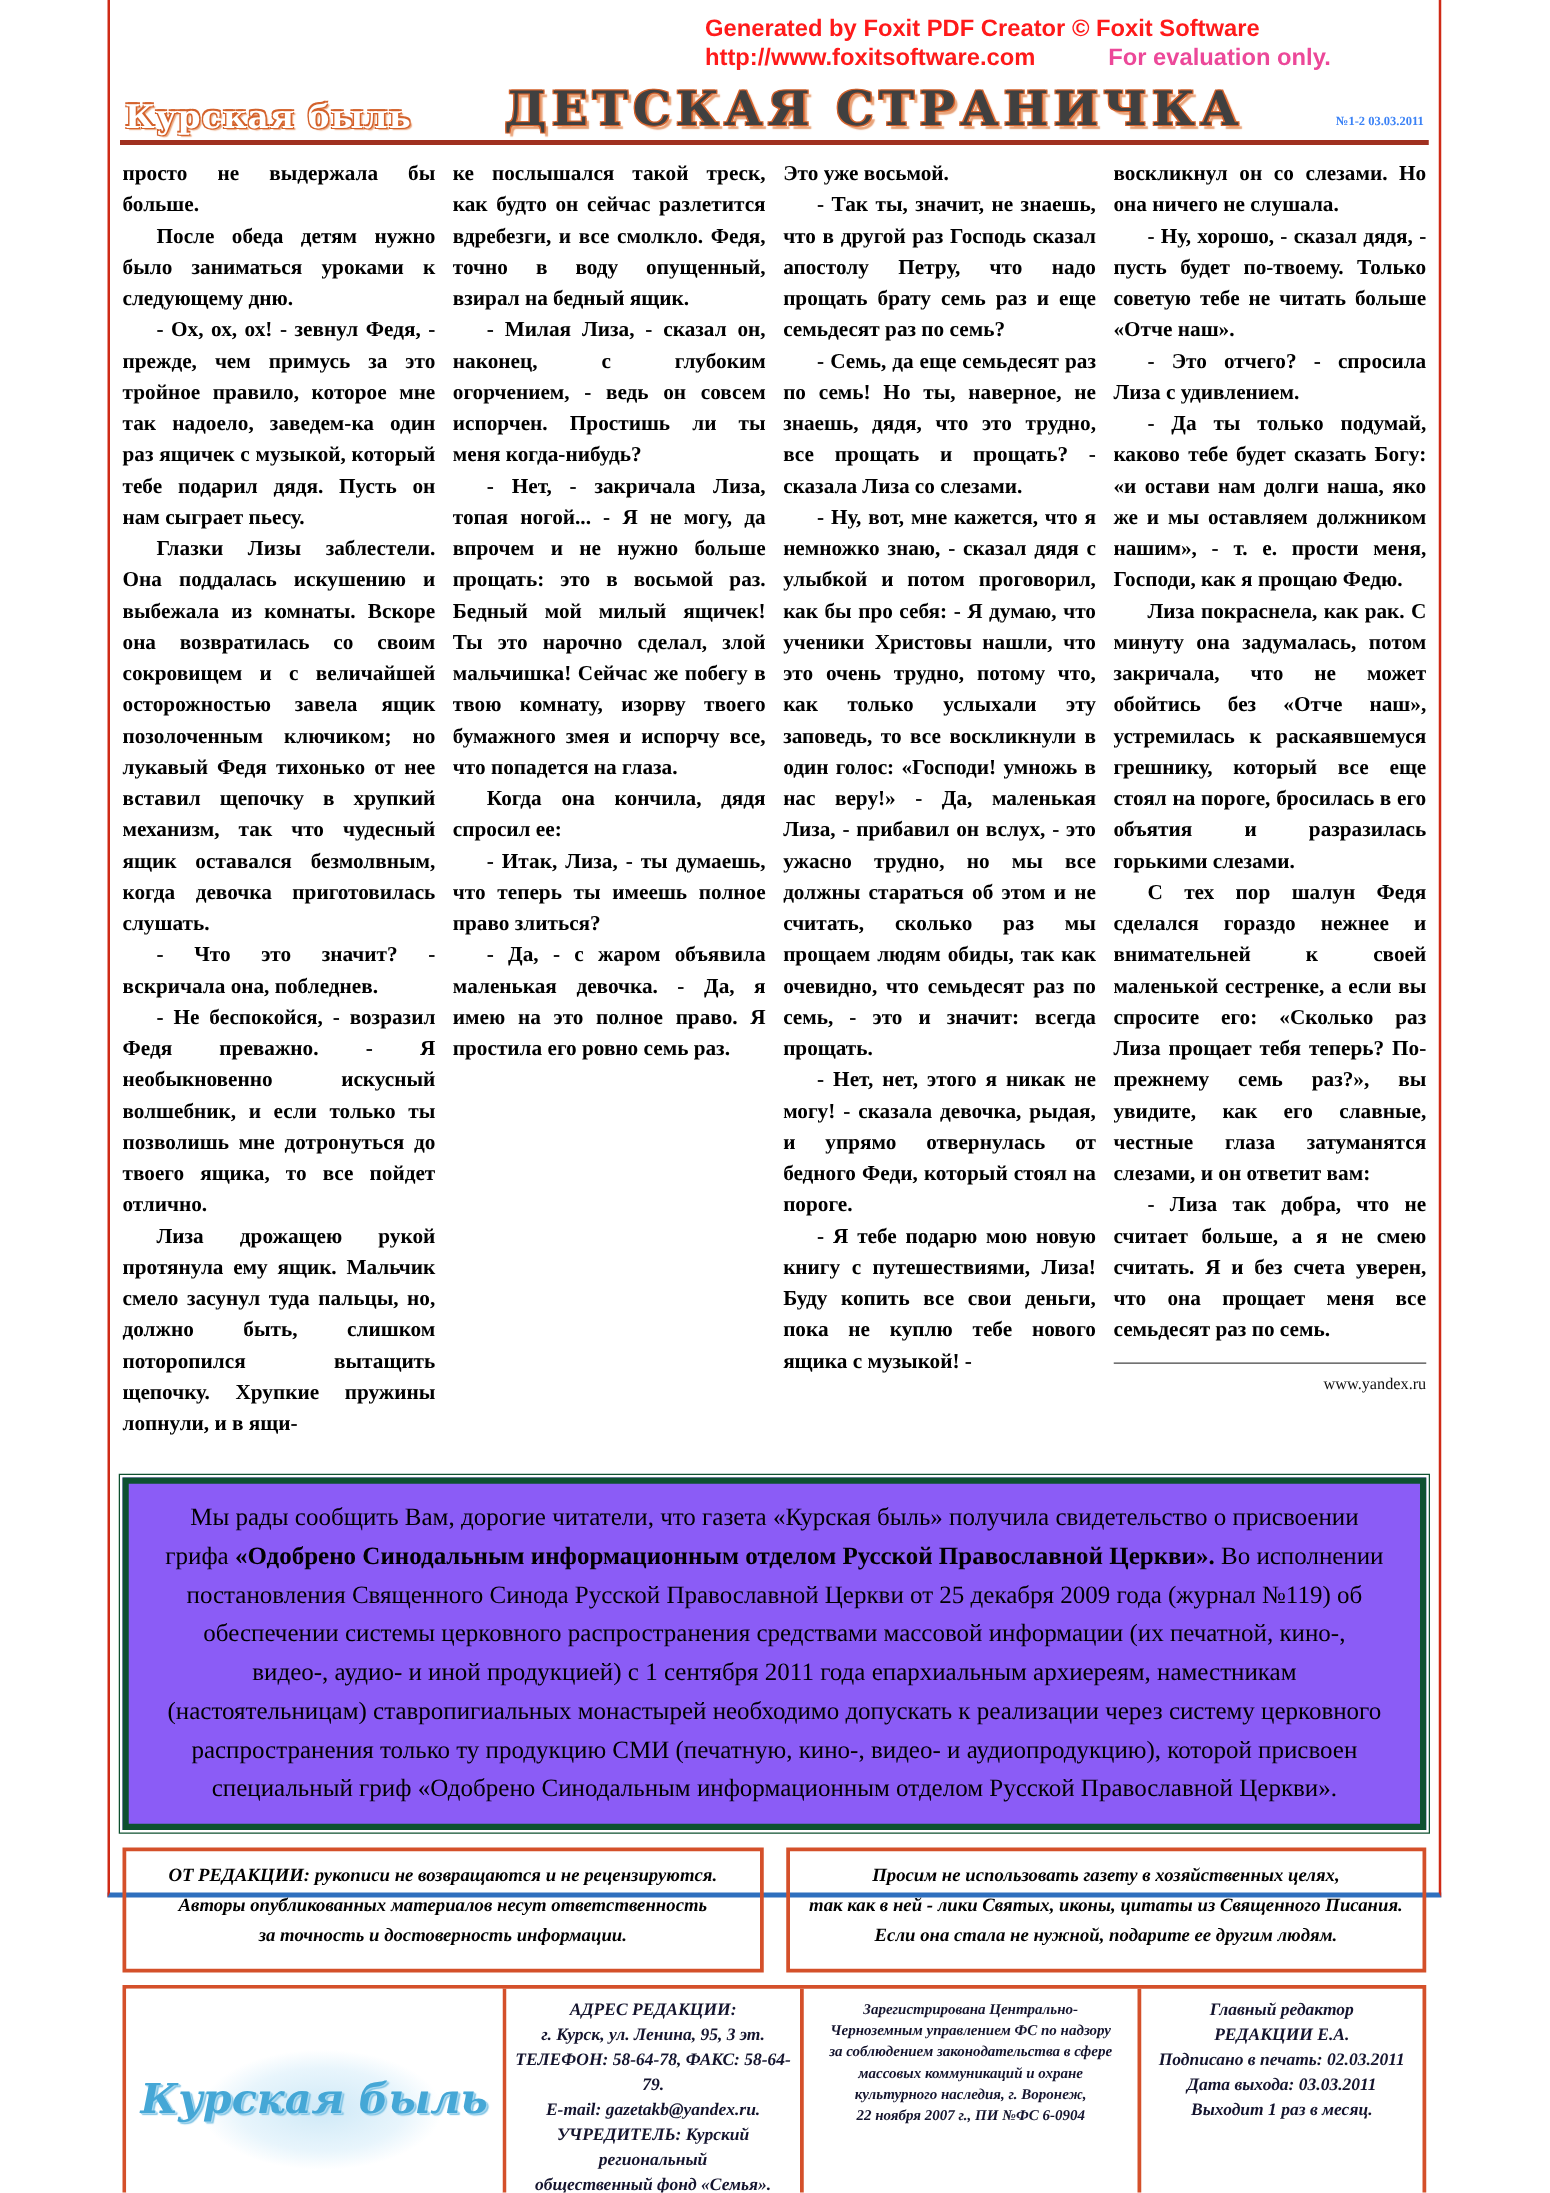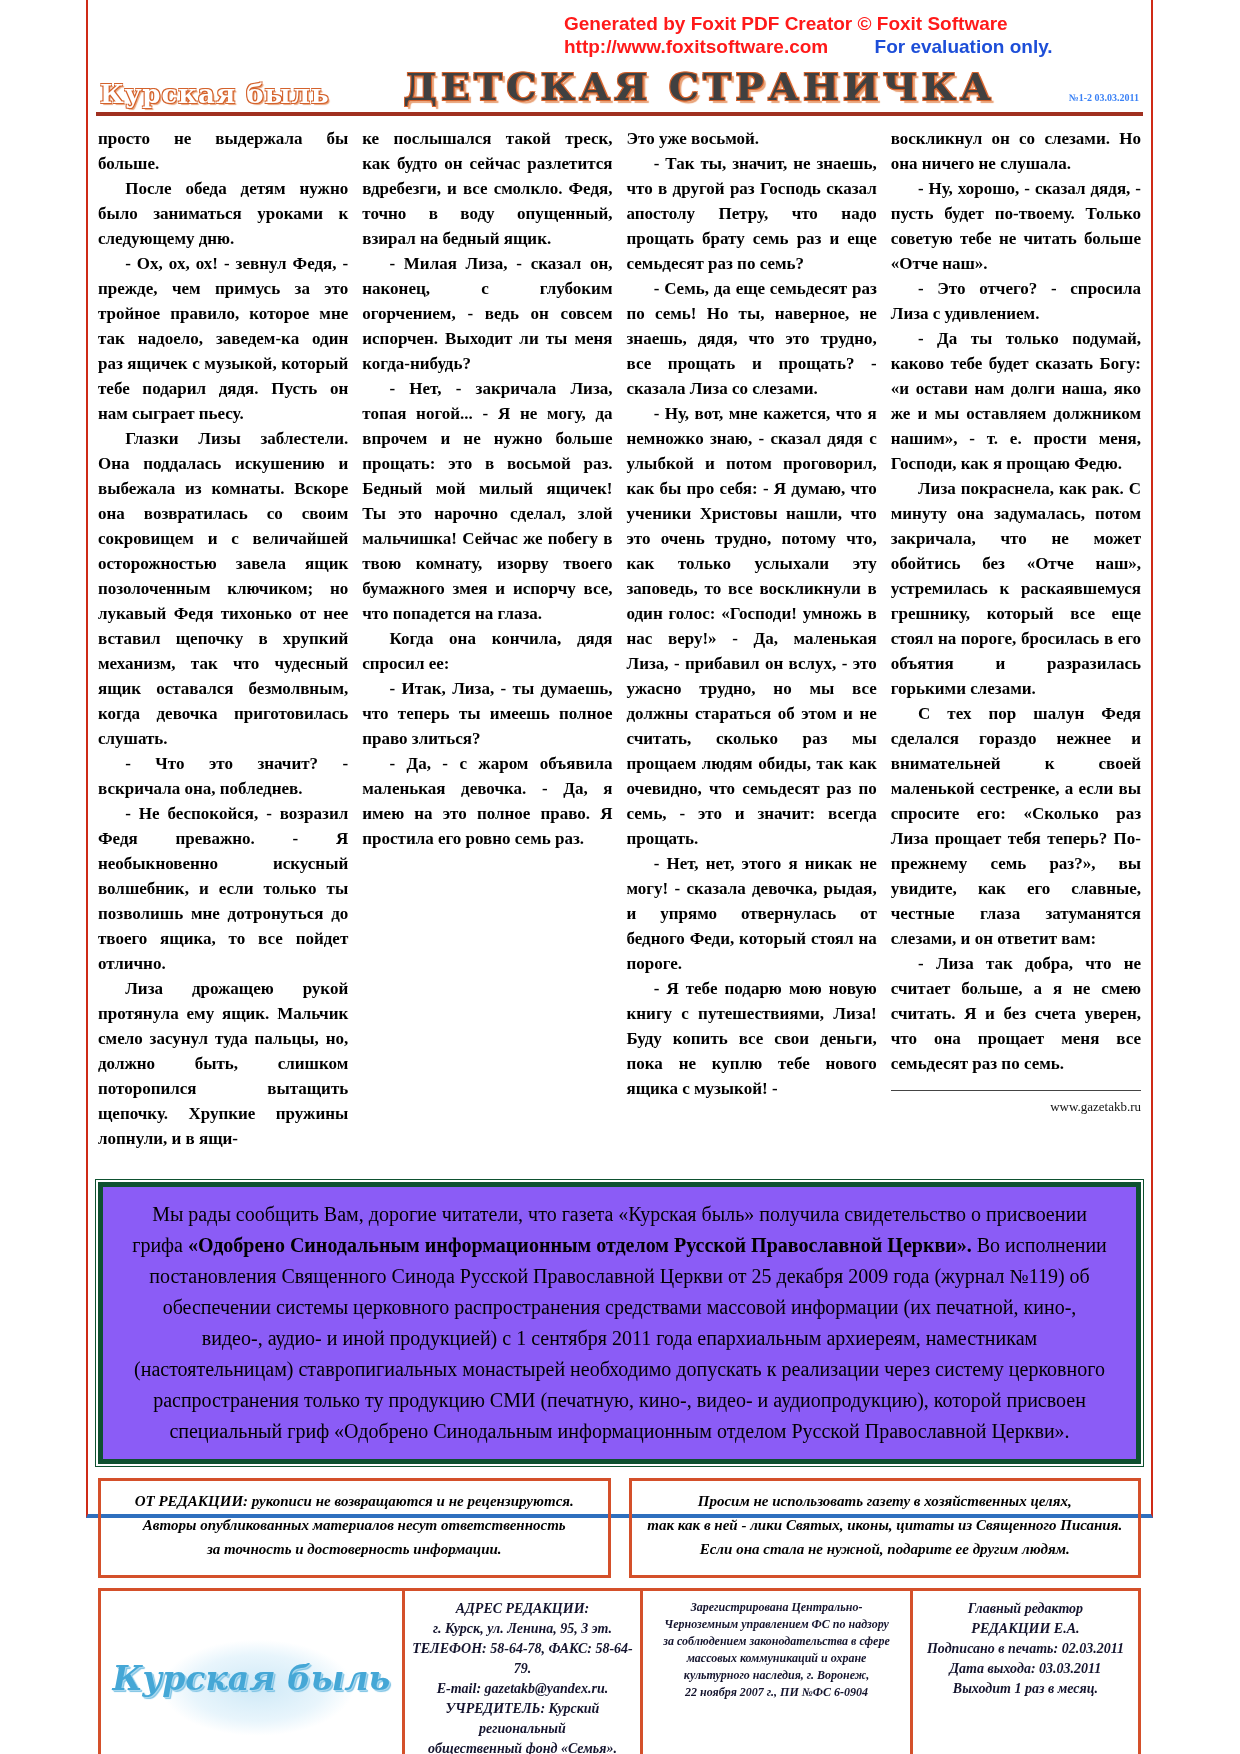--- a/index.html
+++ b/index.html
@@ -4,21 +4,21 @@
 <style>
   html,body{margin:0;padding:0;background:#fff;}
   body{width:1240px;height:1754px;font-family:"Liberation Serif",serif;color:#000;position:relative;overflow:hidden;}
   .page{position:absolute;left:86px;top:0;width:1067px;height:1518px;box-sizing:border-box;
         border-left:2px solid #cf2a16;border-right:2px solid #cf2a16;border-bottom:4px solid #2e6fbe;
         padding:0 8px;background:#fff;}
   
   .watermark{margin:12px 0 0 468px;font-family:"Liberation Sans",sans-serif;font-weight:bold;font-size:19px;line-height:23px;}
   .wm-line1{color:#ff1a1a;}
   .wm-url{color:#ff1a1a;}
-  .wm-note{color:#1d4ed8;margin-left:27px;padding-left:14px;}
+  .wm-note{color:#ec4899;margin-left:39px;padding-left:14px;}
   
   .masthead{display:flex;align-items:flex-end;justify-content:space-between;margin-top:6px;padding:0 4px;}
   .paper-name{font-family:"DejaVu Serif",serif;font-weight:bold;font-size:26px;letter-spacing:1px;color:#fff;
     text-shadow:-1px -1px 0 #d4622c,1px -1px 0 #d4622c,-1px 1px 0 #d4622c,1px 1px 0 #d4622c,2px 2px 1px #e9a277;}
   .page-title{font-family:"DejaVu Serif",serif;font-weight:bold;font-size:38px;letter-spacing:4px;color:#404040;
     text-shadow:-1px -1px 0 #d4622c,1px -1px 0 #d4622c,-1px 1px 0 #d4622c,1px 1px 0 #d4622c,3px 3px 1px #e9a277;}
   .issue{font-size:10px;font-weight:bold;color:#3b82f6;padding-bottom:6px;}
   .rule{height:4px;background:#a03020;margin-top:3px;}
   
   .story{display:flex;gap:14px;padding:10px 2px 0;height:1048px;overflow:hidden;}
@@ -74,21 +74,21 @@
         <p class="noind">просто не выдержала бы больше.</p>
         <p>После обеда детям нужно было заниматься уроками к следующему дню.</p>
         <p>- Ох, ох, ох! - зевнул Федя, - прежде, чем примусь за это тройное правило, которое мне так надоело, заведем-ка один раз ящичек с музыкой, который тебе подарил дядя. Пусть он нам сыграет пьесу.</p>
         <p>Глазки Лизы заблестели. Она поддалась искушению и выбежала из комнаты. Вскоре она возвратилась со своим сокровищем и с величайшей осторожностью завела ящик позолоченным ключиком; но лукавый Федя тихонько от нее вставил щепочку в хрупкий механизм, так что чудесный ящик оставался безмолвным, когда девочка приготовилась слушать.</p>
         <p>- Что это значит? - вскричала она, побледнев.</p>
         <p>- Не беспокойся, - возразил Федя преважно. - Я необыкновенно искусный волшебник, и если только ты позволишь мне дотронуться до твоего ящика, то все пойдет отлично.</p>
         <p>Лиза дрожащею рукой протянула ему ящик. Мальчик смело засунул туда пальцы, но, должно быть, слишком поторопился вытащить щепочку. Хрупкие пружины лопнули, и в ящи-</p>
       </div>
       <div class="col">
         <p class="noind">ке послышался такой треск, как будто он сейчас разлетится вдребезги, и все смолкло. Федя, точно в воду опущенный, взирал на бедный ящик.</p>
-        <p>- Милая Лиза, - сказал он, наконец, с глубоким огорчением, - ведь он совсем испорчен. Выходит ли ты меня когда-нибудь?</p>
+        <p>- Милая Лиза, - сказал он, наконец, с глубоким огорчением, - ведь он совсем испорчен. Простишь ли ты меня когда-нибудь?</p>
         <p>- Нет, - закричала Лиза, топая ногой... - Я не могу, да впрочем и не нужно больше прощать: это в восьмой раз. Бедный мой милый ящичек! Ты это нарочно сделал, злой мальчишка! Сейчас же побегу в твою комнату, изорву твоего бумажного змея и испорчу все, что попадется на глаза.</p>
         <p>Когда она кончила, дядя спросил ее:</p>
         <p>- Итак, Лиза, - ты думаешь, что теперь ты имеешь полное право злиться?</p>
         <p>- Да, - с жаром объявила маленькая девочка. - Да, я имею на это полное право. Я простила его ровно семь раз.</p>
       </div>
       <div class="col">
         <p class="noind">Это уже восьмой.</p>
         <p>- Так ты, значит, не знаешь, что в другой раз Господь сказал апостолу Петру, что надо прощать брату семь раз и еще семьдесят раз по семь?</p>
         <p>- Семь, да еще семьдесят раз по семь! Но ты, наверное, не знаешь, дядя, что это трудно, все прощать и прощать? - сказала Лиза со слезами.</p>
         <p>- Ну, вот, мне кажется, что я немножко знаю, - сказал дядя с улыбкой и потом проговорил, как бы про себя: - Я думаю, что ученики Христовы нашли, что это очень трудно, потому что, как только услыхали эту заповедь, то все воскликнули в один голос: «Господи! умножь в нас веру!» - Да, маленькая Лиза, - прибавил он вслух, - это ужасно трудно, но мы все должны стараться об этом и не считать, сколько раз мы прощаем людям обиды, так как очевидно, что семьдесят раз по семь, - это и значит: всегда прощать.</p>
@@ -96,21 +96,21 @@
         <p>- Я тебе подарю мою новую книгу с путешествиями, Лиза! Буду копить все свои деньги, пока не куплю тебе нового ящика с музыкой! -</p>
       </div>
       <div class="col">
         <p class="noind">воскликнул он со слезами. Но она ничего не слушала.</p>
         <p>- Ну, хорошо, - сказал дядя, - пусть будет по-твоему. Только советую тебе не читать больше «Отче наш».</p>
         <p>- Это отчего? - спросила Лиза с удивлением.</p>
         <p>- Да ты только подумай, каково тебе будет сказать Богу: «и остави нам долги наша, яко же и мы оставляем должником нашим», - т. е. прости меня, Господи, как я прощаю Федю.</p>
         <p>Лиза покраснела, как рак. С минуту она задумалась, потом закричала, что не может обойтись без «Отче наш», устремилась к раскаявшемуся грешнику, который все еще стоял на пороге, бросилась в его объятия и разразилась горькими слезами.</p>
         <p>С тех пор шалун Федя сделался гораздо нежнее и внимательней к своей маленькой сестренке, а если вы спросите его: «Сколько раз Лиза прощает тебя теперь? По-прежнему семь раз?», вы увидите, как его славные, честные глаза затуманятся слезами, и он ответит вам:</p>
         <p>- Лиза так добра, что не считает больше, а я не смею считать. Я и без счета уверен, что она прощает меня все семьдесят раз по семь.</p>
-        <div class="source">www.gazetakb.ru</div>
+        <div class="source">www.yandex.ru</div>
       </div>
     </div>
 
   <div class="announcement">
     <span id="announcement-text"><span>Мы рады сообщить Вам, дорогие читатели, что газета «Курская быль» получила свидетельство о присвоении грифа </span><span class="b">«Одобрено Синодальным информационным отделом Русской Православной Церкви».</span><span> Во исполнении постановления Священного Синода Русской Православной Церкви от 25 декабря 2009 года (журнал №119) об обеспечении системы церковного распространения средствами массовой информации (их печатной, кино-, видео-, аудио- и иной продукцией) с 1 сентября 2011 года епархиальным архиереям, наместникам (настоятельницам) ставропигиальных монастырей необходимо допускать к реализации через систему церковного распространения только ту продукцию СМИ (печатную, кино-, видео- и аудиопродукцию), которой присвоен специальный гриф «Одобрено Синодальным информационным отделом Русской Православной Церкви».</span></span>
   </div>
 
   <div class="notes-row">
     <div class="note-box">
         <div>ОТ РЕДАКЦИИ: рукописи не возвращаются и не рецензируются.</div>

